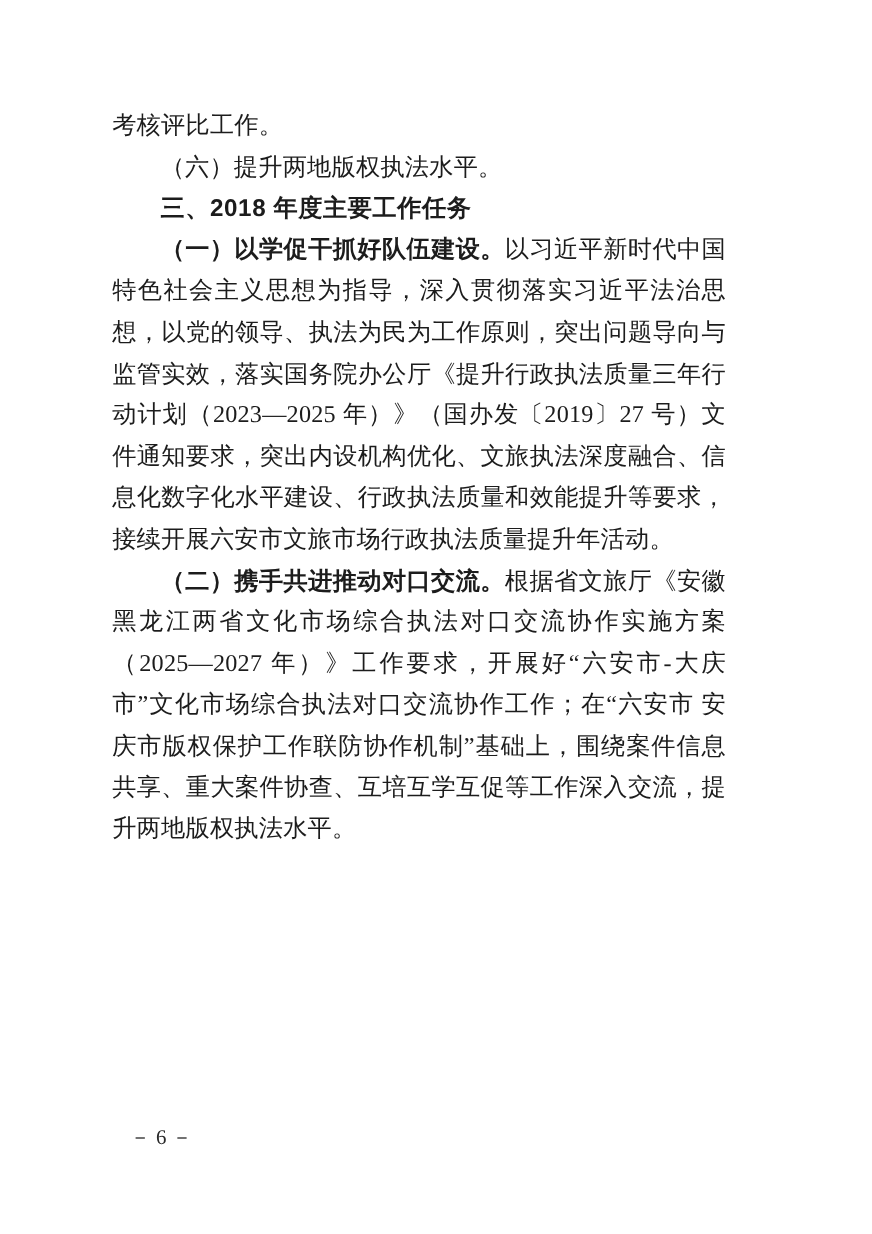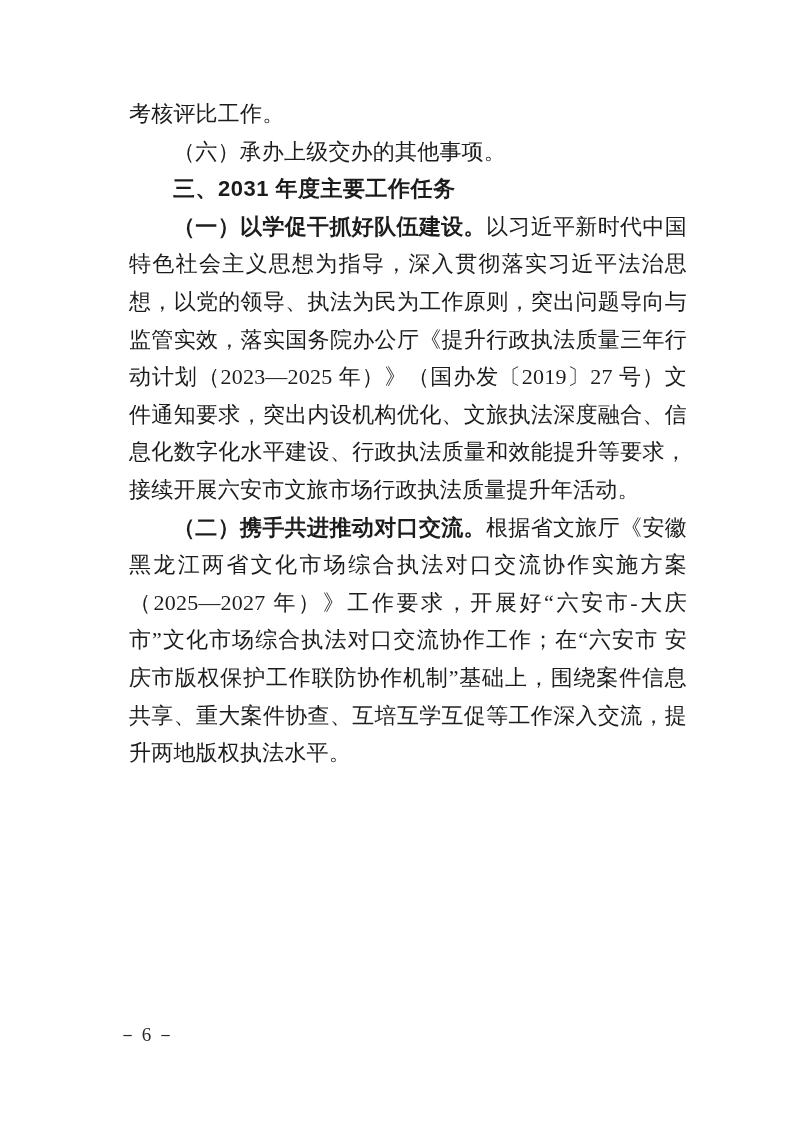--- a/index.html
+++ b/index.html
@@ -12,21 +12,21 @@
     width: 793px;
     height: 1122px;
     background: #ffffff;
     overflow: hidden;
     font-family: "Liberation Serif", "DejaVu Serif", serif;
     color: #1c1c1c;
   }
   .doc-body {
     position: absolute;
     top: 95px;
-    left: 129px;
+    left: 102px;
     width: 558px;
     font-size: 22px;
     line-height: 37.6px;
   }
   .para {
     margin: 0;
     padding: 0;
     text-indent: 2em;
     text-align: justify;
     text-align-last: left;
@@ -53,25 +53,25 @@
     font-family: "Liberation Serif", "DejaVu Serif", serif;
   }
 </style>
 </head>
 <body>
 
 <div class="page">
   <div class="doc-body" id="doc-body">
   <p class="para body-noindent"><span class="text">考核评比工作。</span></p>
 
-  <p class="para body"><span class="text">（六）承办上级交办的其他事项。</span></p>
+  <p class="para body"><span class="text">（六）提升两地版权执法水平。</span></p>
 
 
 
-  <p class="para heading1"><span class="text">三、2031 年度主要工作任务</span></p>
+  <p class="para heading1"><span class="text">三、2018 年度主要工作任务</span></p>
 
   <p class="para body"><b class="lead">（一）以学促干抓好队伍建设。</b><span class="text">以习近平新时代中国特色社会主义思想为指导，深入贯彻落实习近平法治思想，以党的领导、执法为民为工作原则，突出问题导向与监管实效，落实国务院办公厅《提升行政执法质量三年行动计划（2023—2025 年）》（国办发〔2019〕27 号）文件通知要求，突出内设机构优化、文旅执法深度融合、信息化数字化水平建设、行政执法质量和效能提升等要求，接续开展六安市文旅市场行政执法质量提升年活动。</span></p>
 
   <p class="para body"><b class="lead">（二）携手共进推动对口交流。</b><span class="text">根据省文旅厅《安徽黑龙江两省文化市场综合执法对口交流协作实施方案（2025—2027 年）》工作要求，开展好“六安市-大庆市”文化市场综合执法对口交流协作工作；在“六安市 安庆市版权保护工作联防协作机制”基础上，围绕案件信息共享、重大案件协查、互培互学互促等工作深入交流，提升两地版权执法水平。</span></p>
 
 </div>
   <div class="page-footer">－ 6 －</div>
 </div>
 
 </body></html>

